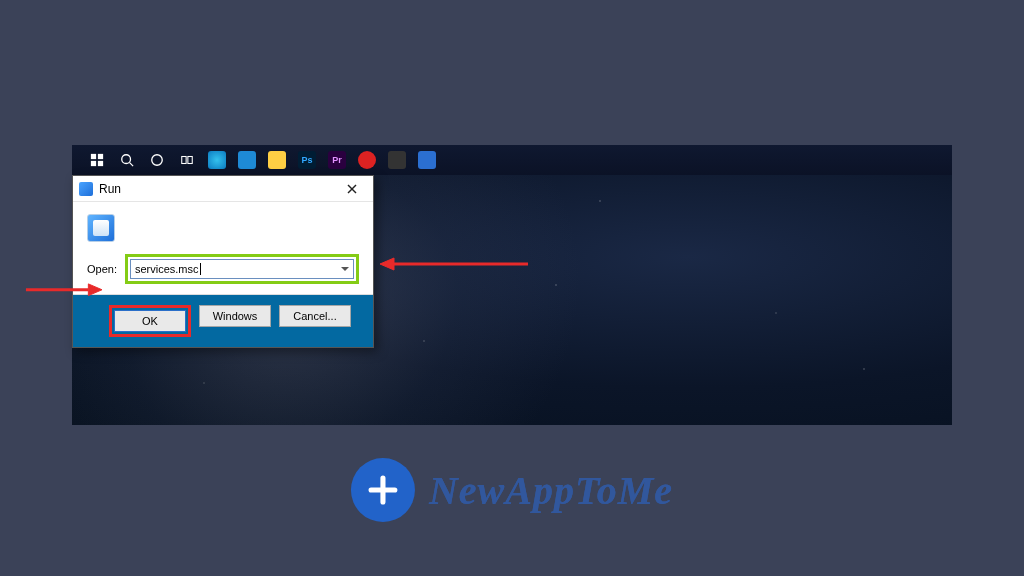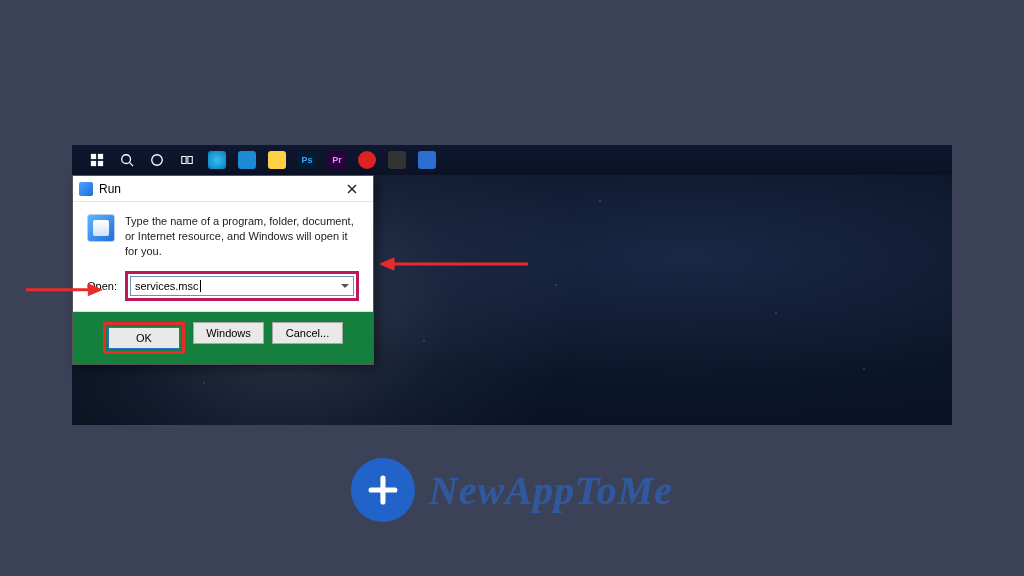--- a/index.html
+++ b/index.html
@@ -114,21 +114,21 @@
   }
   .run-desc { font-size:11px; color:#222; line-height:1.35; }
 
   .run-input-row {
     display:flex;align-items:center;gap:8px;
     padding: 4px 14px 10px 14px;
   }
   .run-input-row label{font-size:11px;}
   .input-wrap{
     flex:1;position:relative;
-    border:3px solid #be185d;
+    border:3px solid #84cc16;
     padding:2px;
   }
   .run-combo {
     width:100%;
     border:1px solid #6a8fbf;
     background:#fff;
     height:20px;
     display:flex;align-items:center;
     padding:0 18px 0 4px;
     font-size:11px;
@@ -138,23 +138,23 @@
     position:absolute;right:4px;top:50%;transform:translateY(-50%);
     width:0;height:0;border-left:4px solid transparent;border-right:4px solid transparent;
     border-top:4px solid #555;
   }
   .text-cursor{
     display:inline-block;width:1px;height:12px;background:#000;margin-left:1px;
     vertical-align:middle;
   }
 
   .run-buttons {
-    background:#15803d;
+    background:#0369a1;
     border-top:1px solid #ddd;
-    padding:10px 30px;
+    padding:10px 22px;
     display:flex;
     justify-content:flex-end;
     gap:8px;
     position:relative;
   }
   .btn {
     width:72px;height:22px;
     background:#e9e9e9;
     border:1px solid #a6a6a6;
     font-size:11px;
@@ -265,21 +265,20 @@
     <div class="close-btn">
       <svg viewBox="0 0 10 10">
           <line x1="1" y1="1" x2="9" y2="9"></line>
           <line x1="9" y1="1" x2="1" y2="9"></line>
         </svg>
     </div>
   </div>
 
   <div class="run-body">
     <div class="run-body-icon"></div>
-    <div class="run-desc">Type the name of a program, folder, document, or Internet resource, and Windows will open it for you.</div>
   </div>
 
   <div class="run-input-row">
     <label>Open:</label>
     <div class="input-wrap">
       <div class="run-combo">
         <span>services.msc</span>
           <span class="text-cursor"></span>
         <span class="combo-caret"></span>
       </div>

